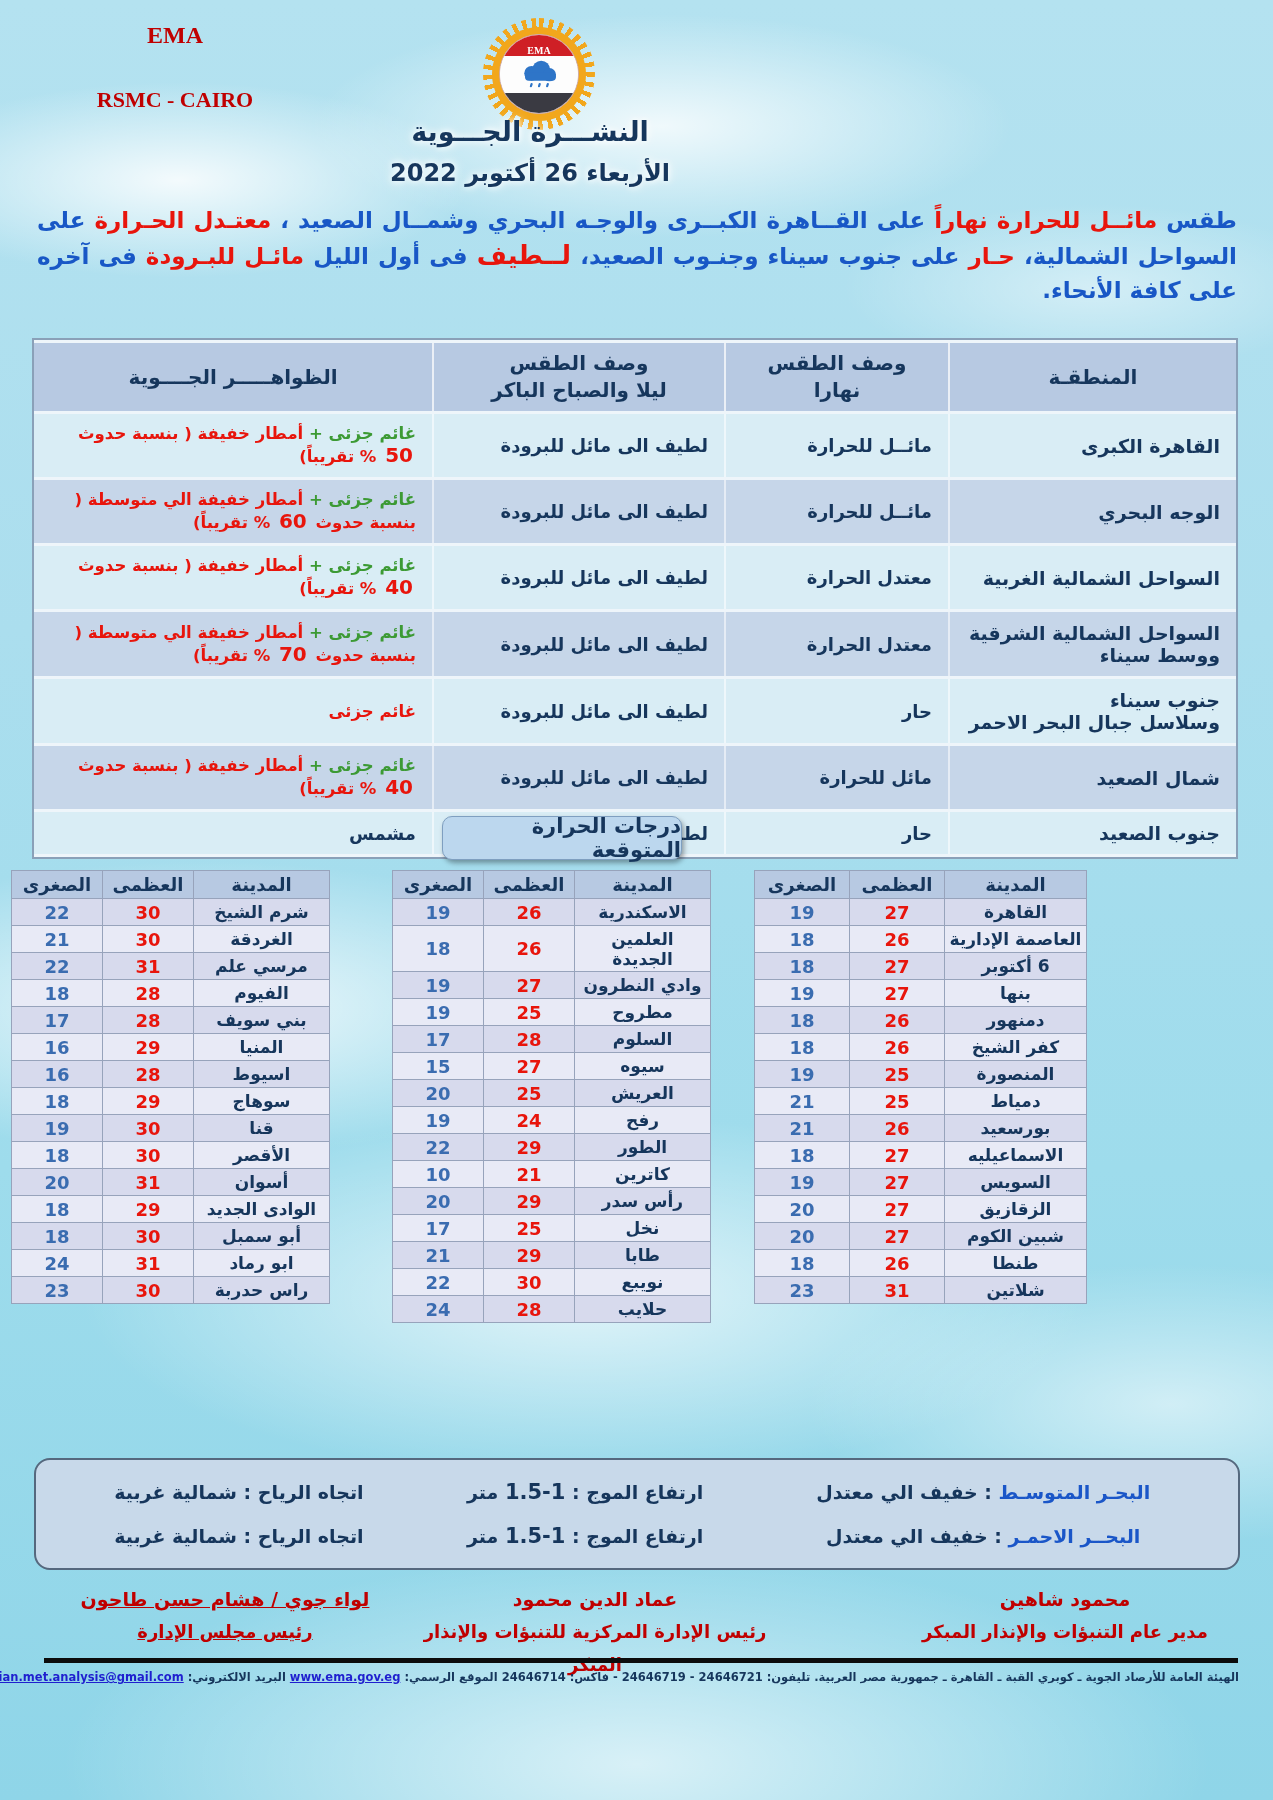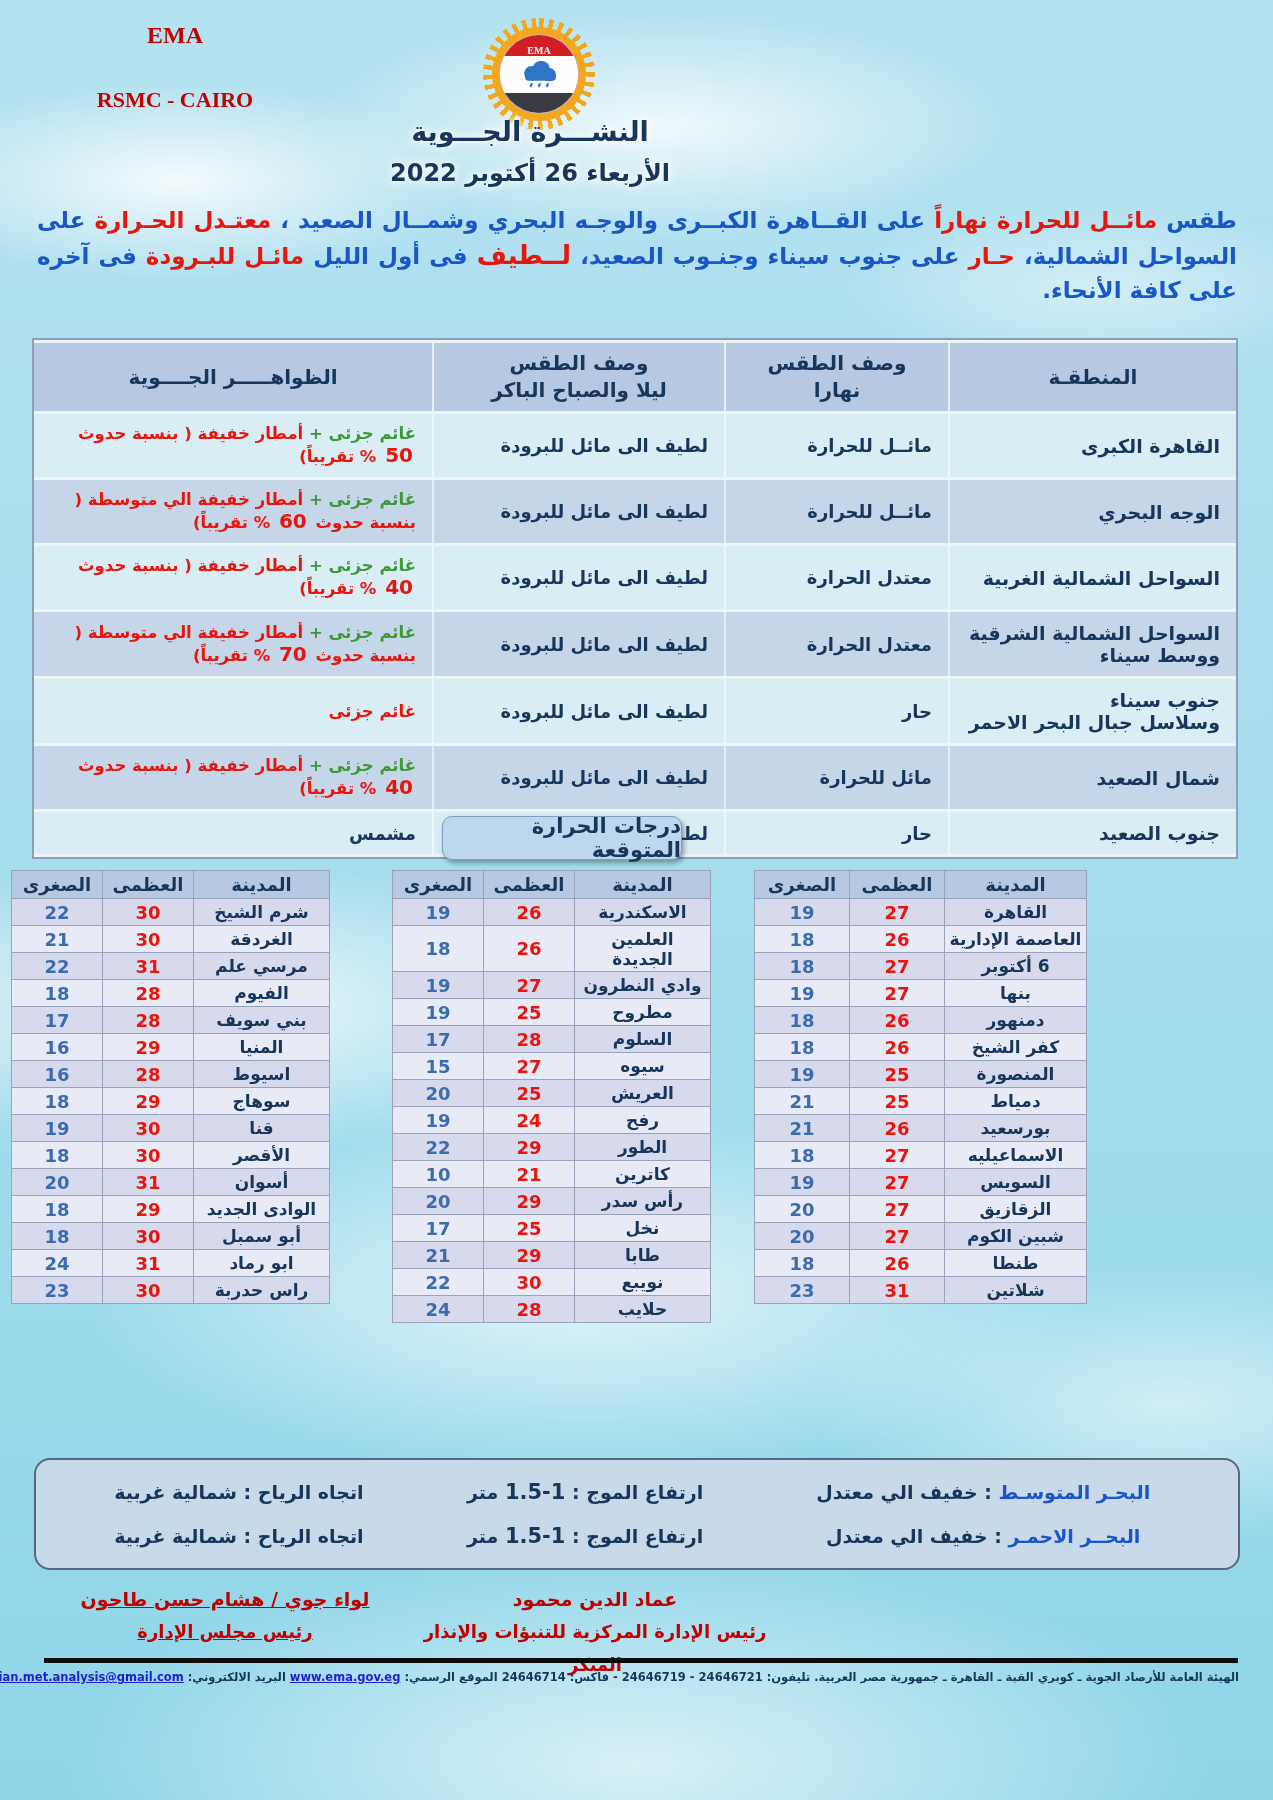--- a/index.html
+++ b/index.html
@@ -520,20 +520,24 @@
         <div class="sea-cell-wave">ارتفاع الموج : <span class="wave-num">1.5-1</span> متر</div>
         <div class="sea-cell-wind">اتجاه الرياح : شمالية غربية</div>
       </div>
       <div class="sea-row">
         <div class="sea-cell-name"><span class="sea-name">البحــر الاحمـر</span> : خفيف الي معتدل</div>
         <div class="sea-cell-wave">ارتفاع الموج : <span class="wave-num">1.5-1</span> متر</div>
         <div class="sea-cell-wind">اتجاه الرياح : شمالية غربية</div>
       </div>
     </div>
 
+  <div class="layer sig sig-right">
+    <div>محمود شاهين</div>
+    <div class="sig-title">مدير عام التنبؤات والإنذار المبكر</div>
+  </div>
   <div class="layer sig sig-center">
     <div>عماد الدين محمود</div>
     <div class="sig-title">رئيس الإدارة المركزية للتنبؤات والإنذار المبكر</div>
   </div>
   <div class="layer sig sig-left">
     <div>لواء جوي / هشام حسن طاحون</div>
     <div class="sig-title">رئيس مجلس الإدارة</div>
   </div>
 
   <div class="layer divider"></div>

